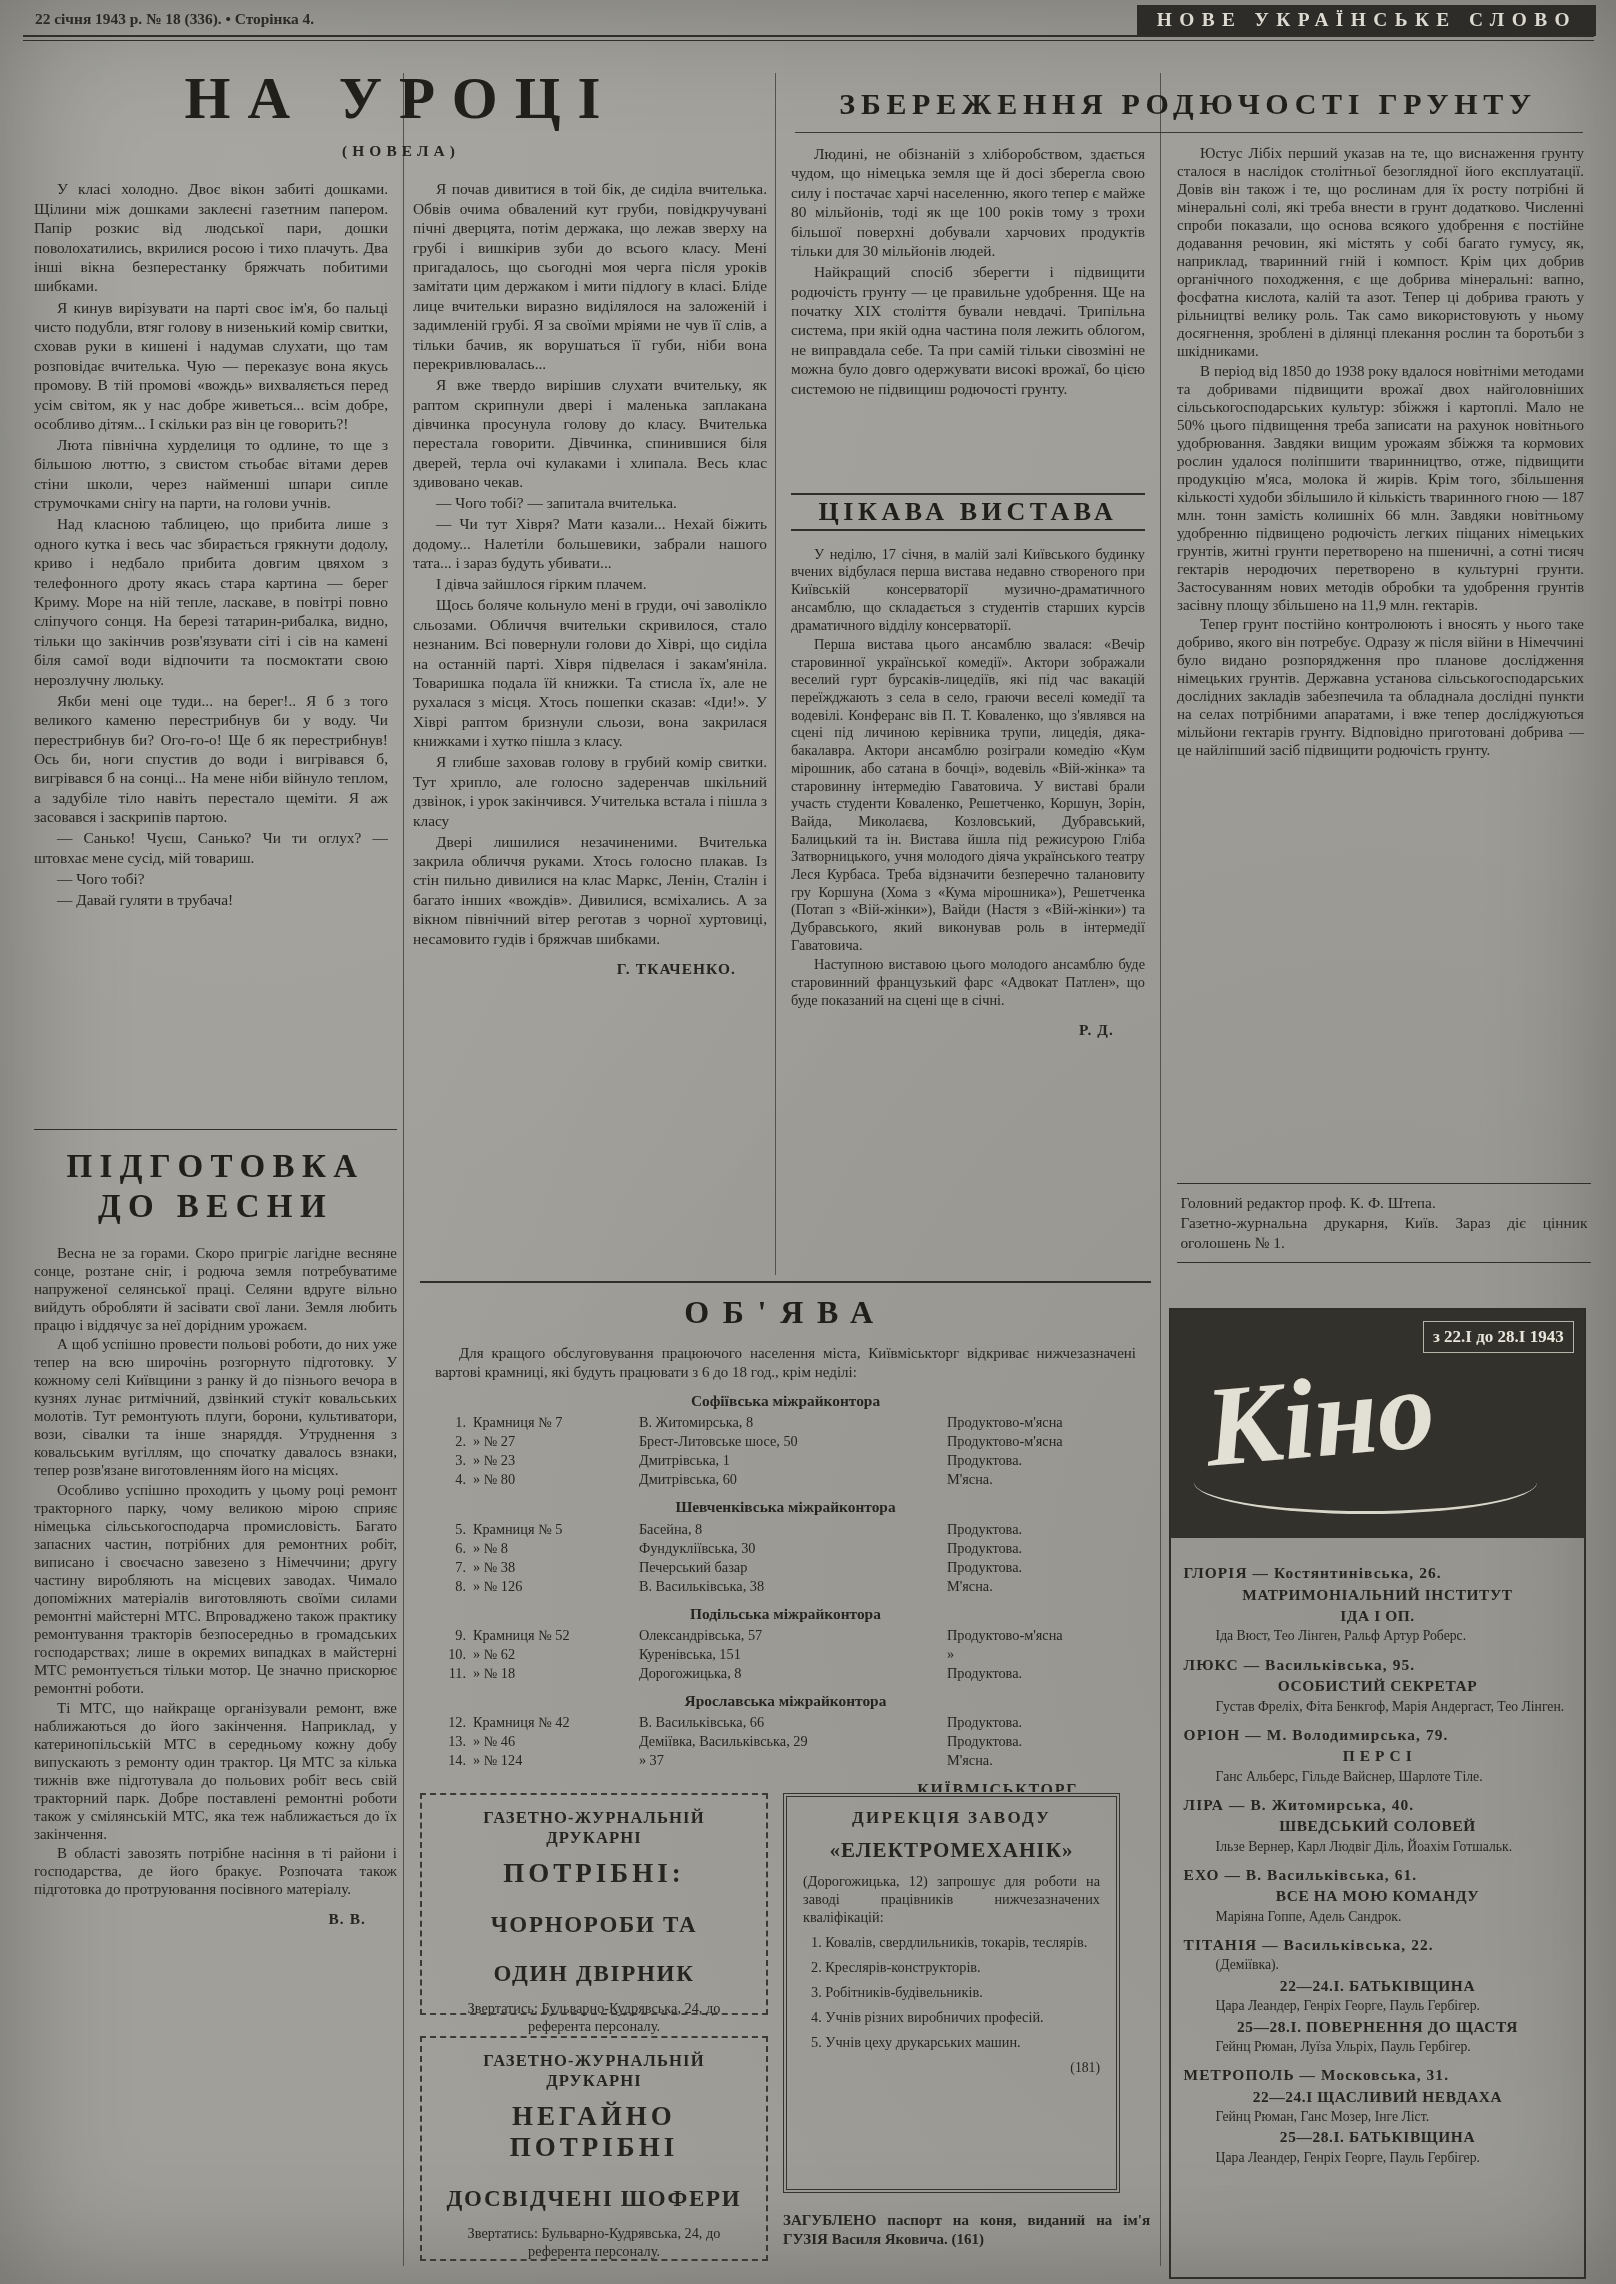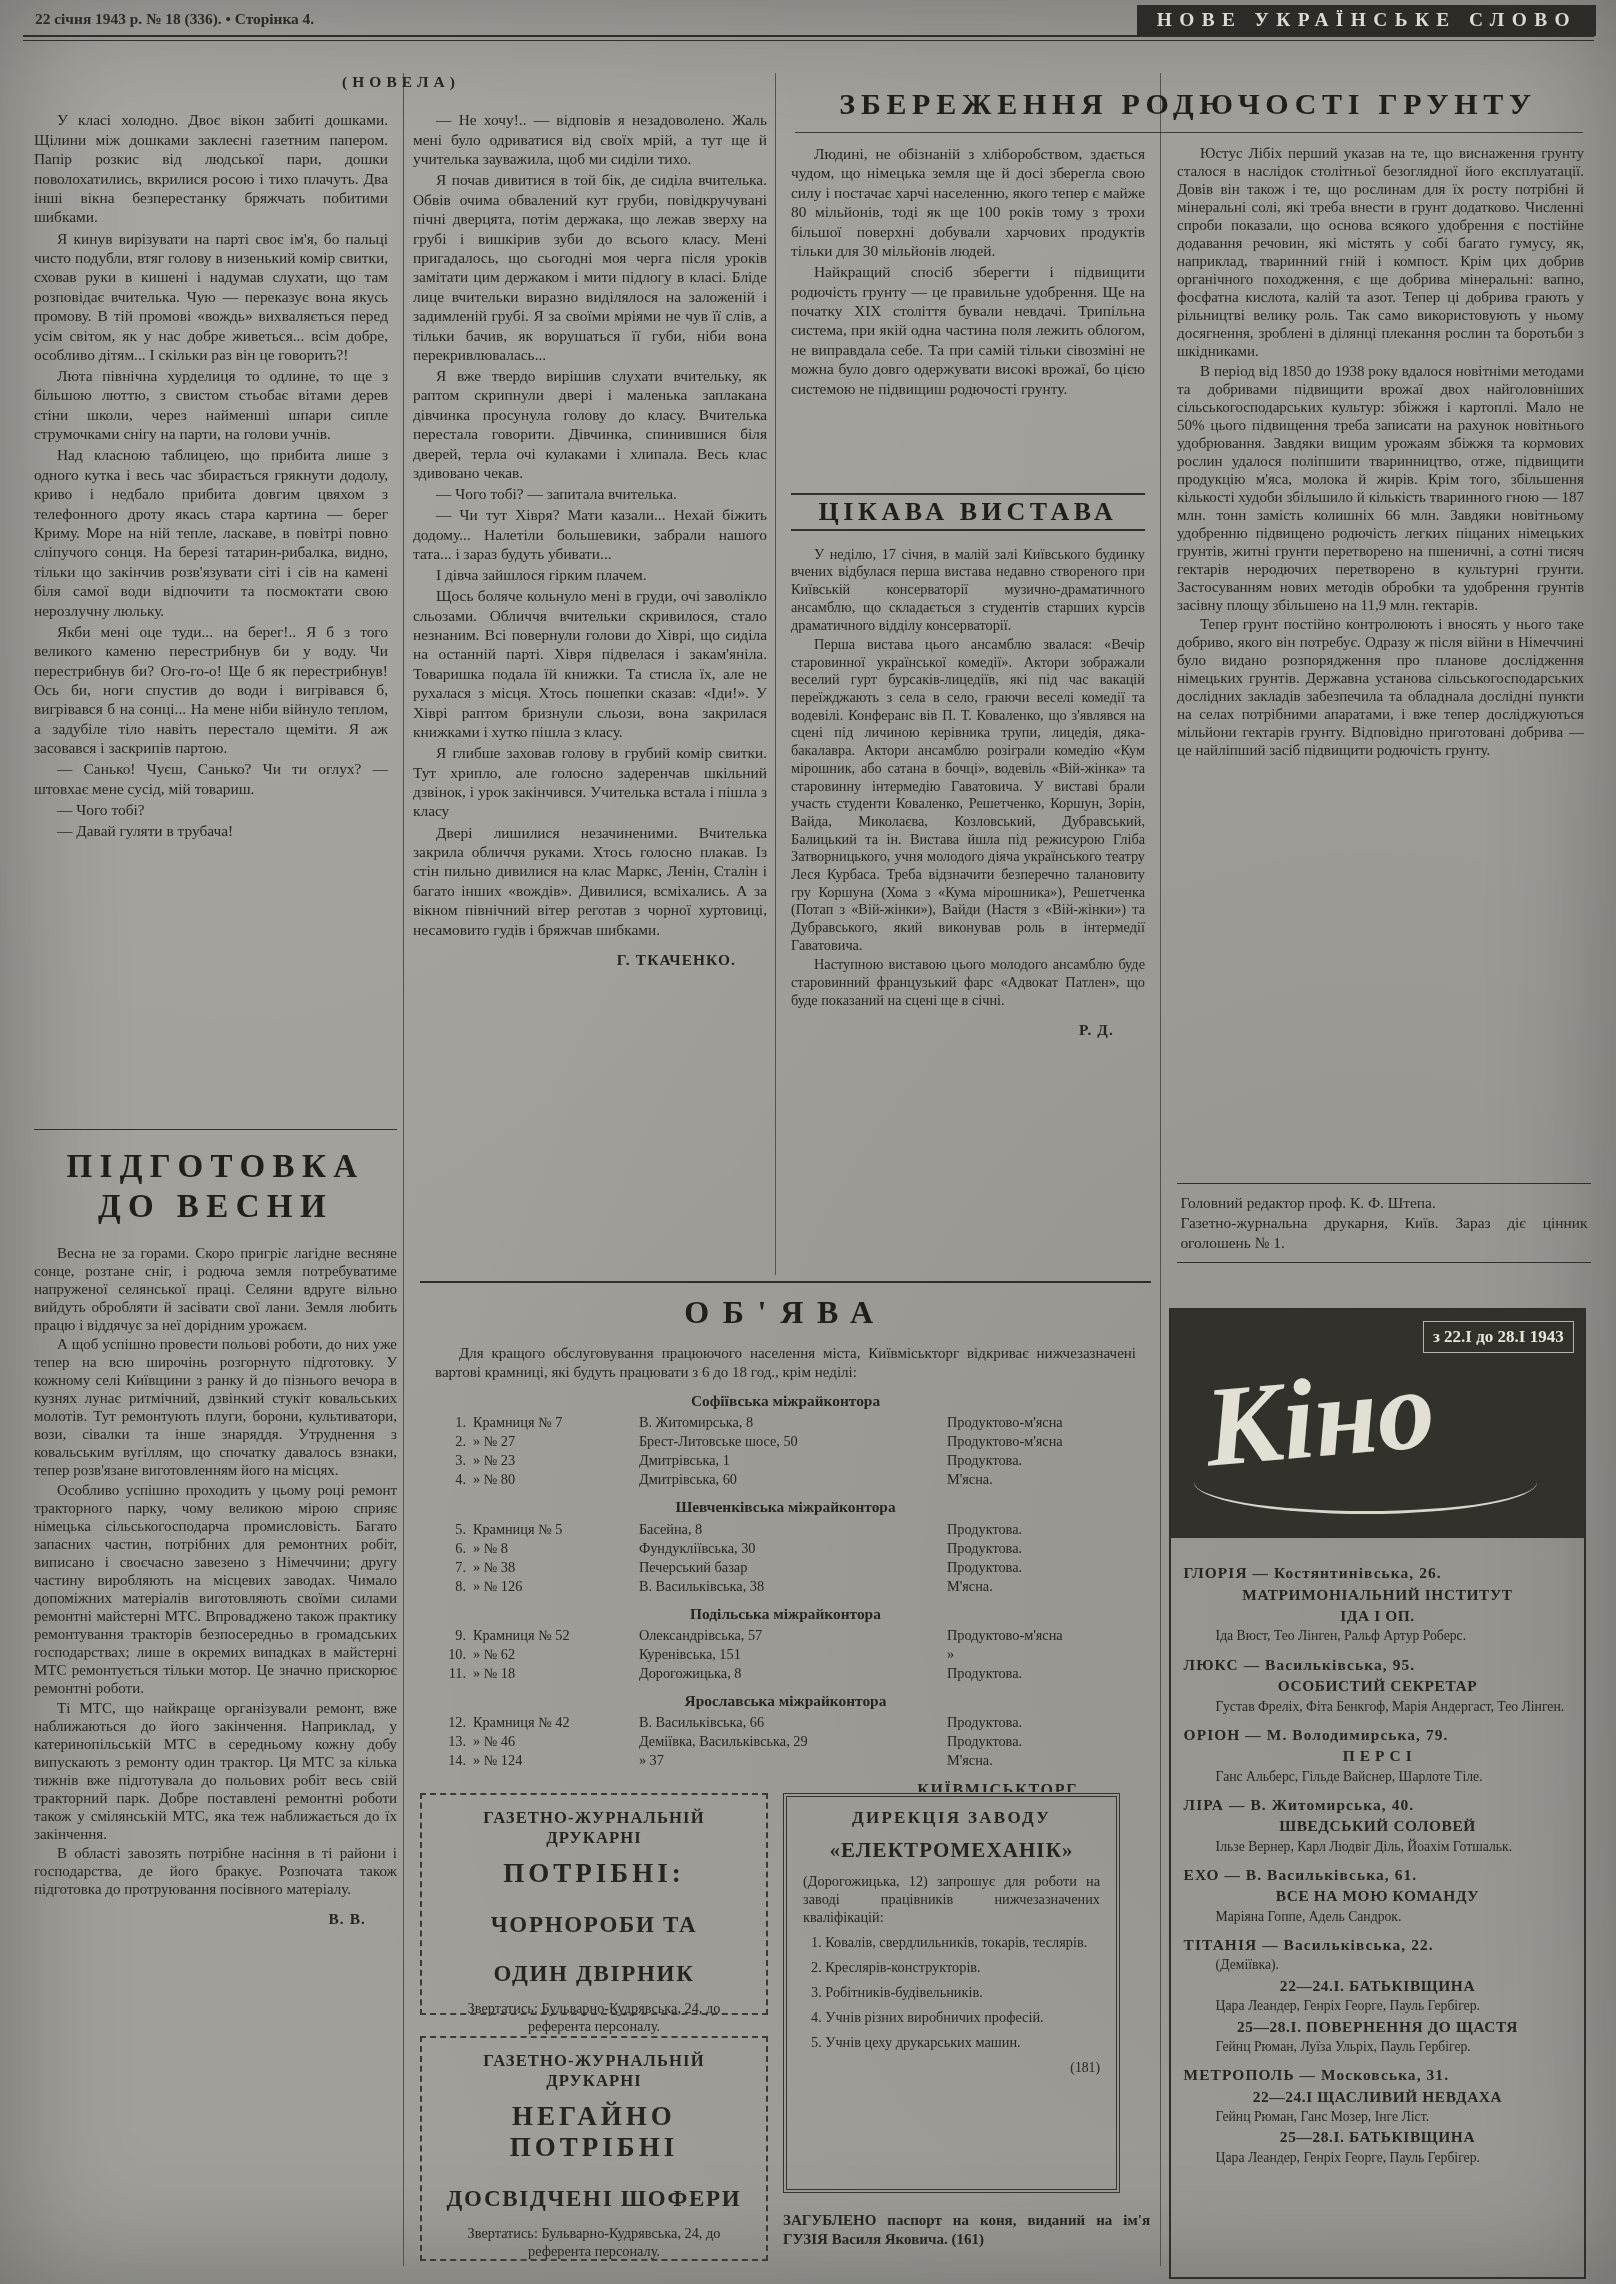--- a/index.html
+++ b/index.html
@@ -107,35 +107,35 @@
 
   <div class="mast-left">22 січня 1943 р. № 18 (336). • Сторінка 4.</div>
   <div class="mast-right">НОВЕ УКРАЇНСЬКЕ СЛОВО</div>
   <div class="head-rule"></div>
 
   <div class="vrule v1"></div>
   <div class="vrule v2"></div>
   <div class="vrule v3"></div>
 
   <section id="na-uroci">
+    <h1 class="nu-title">НА УРОЦІ</h1>
     <div class="nu-sub">(НОВЕЛА)</div>
     <div class="nu-cols">
       <div class="col body">
           <p>У класі холодно. Двоє вікон забиті дошками. Щілини між дошками заклеєні газетним папером. Папір розкис від людської пари, дошки поволохатились, вкрилися росою і тихо плачуть. Два інші вікна безперестанку бряжчать побитими шибками.</p>
           <p>Я кинув вирізувати на парті своє ім'я, бо пальці чисто подубли, втяг голову в низенький комір свитки, сховав руки в кишені і надумав слухати, що там розповідає вчителька. Чую — переказує вона якусь промову. В тій промові «вождь» вихваляється перед усім світом, як у нас добре живеться... всім добре, особливо дітям... І скільки раз він це говорить?!</p>
           <p>Люта північна хурделиця то одлине, то ще з більшою люттю, з свистом стьобає вітами дерев стіни школи, через найменші шпари сипле струмочками снігу на парти, на голови учнів.</p>
           <p>Над класною таблицею, що прибита лише з одного кутка і весь час збирається грякнути додолу, криво і недбало прибита довгим цвяхом з телефонного дроту якась стара картина — берег Криму. Море на ній тепле, ласкаве, в повітрі повно сліпучого сонця. На березі татарин-рибалка, видно, тільки що закінчив розв'язувати сіті і сів на камені біля самої води відпочити та посмоктати свою нерозлучну люльку.</p>
           <p>Якби мені оце туди... на берег!.. Я б з того великого каменю перестрибнув би у воду. Чи перестрибнув би? Ого-го-о! Ще б як перестрибнув! Ось би, ноги спустив до води і вигрівався б, вигрівався б на сонці... На мене ніби війнуло теплом, а задубіле тіло навіть перестало щеміти. Я аж засовався і заскрипів партою.</p>
           <p>— Санько! Чуєш, Санько? Чи ти оглух? — штовхає мене сусід, мій товариш.</p>
           <p>— Чого тобі?</p>
           <p>— Давай гуляти в трубача!</p>
         </div>
       <div class="col">
         <div class="body">
-            <p>— Не хочу!.. — відповів я незадоволено. Жаль мені було одриватися від своїх мрій, а тут ще й учителька зауважила, щоб ми сиділи тихо.</p>
             <p>Я почав дивитися в той бік, де сиділа вчителька. Обвів очима обвалений кут груби, повідкручувані пічні дверцята, потім держака, що лежав зверху на грубі і вишкірив зуби до всього класу. Мені пригадалось, що сьогодні моя черга після уроків замітати цим держаком і мити підлогу в класі. Бліде лице вчительки виразно виділялося на заложеній і задимленій грубі. Я за своїми мріями не чув її слів, а тільки бачив, як ворушаться її губи, ніби вона перекривлювалась...</p>
             <p>Я вже твердо вирішив слухати вчительку, як раптом скрипнули двері і маленька заплакана дівчинка просунула голову до класу. Вчителька перестала говорити. Дівчинка, спинившися біля дверей, терла очі кулаками і хлипала. Весь клас здивовано чекав.</p>
             <p>— Чого тобі? — запитала вчителька.</p>
             <p>— Чи тут Хівря? Мати казали... Нехай біжить додому... Налетіли большевики, забрали нашого тата... і зараз будуть убивати...</p>
             <p>І дівча зайшлося гірким плачем.</p>
             <p>Щось боляче кольнуло мені в груди, очі заволікло сльозами. Обличчя вчительки скривилося, стало незнаним. Всі повернули голови до Хіврі, що сиділа на останній парті. Хівря підвелася і закам'яніла. Товаришка подала їй книжки. Та стисла їх, але не рухалася з місця. Хтось пошепки сказав: «Іди!». У Хіврі раптом бризнули сльози, вона закрилася книжками і хутко пішла з класу.</p>
             <p>Я глибше заховав голову в грубий комір свитки. Тут хрипло, але голосно задеренчав шкільний дзвінок, і урок закінчився. Учителька встала і пішла з класу</p>
             <p>Двері лишилися незачиненими. Вчителька закрила обличчя руками. Хтось голосно плакав. Із стін пильно дивилися на клас Маркс, Ленін, Сталін і багато інших «вождів». Дивилися, всміхались. А за вікном північний вітер реготав з чорної хуртовиці, несамовито гудів і бряжчав шибками.</p>
           </div>
         <div class="sig">Г. ТКАЧЕНКО.</div>

